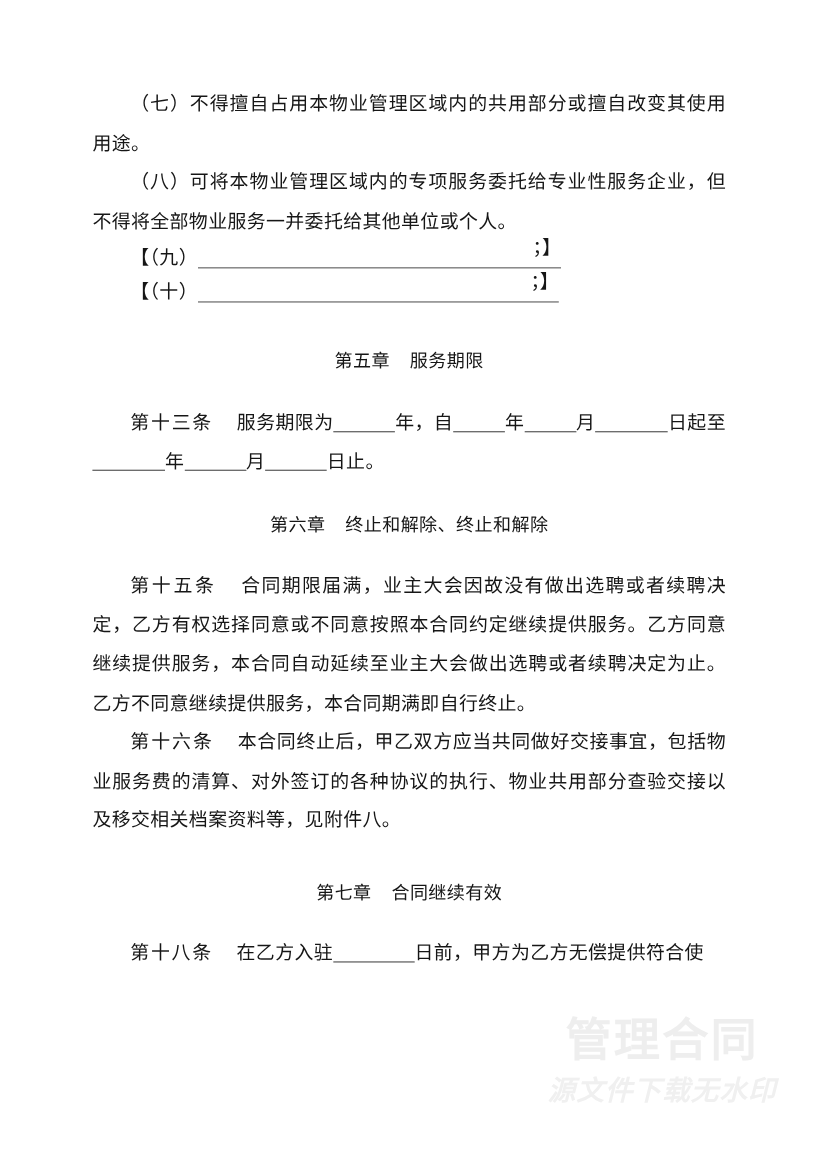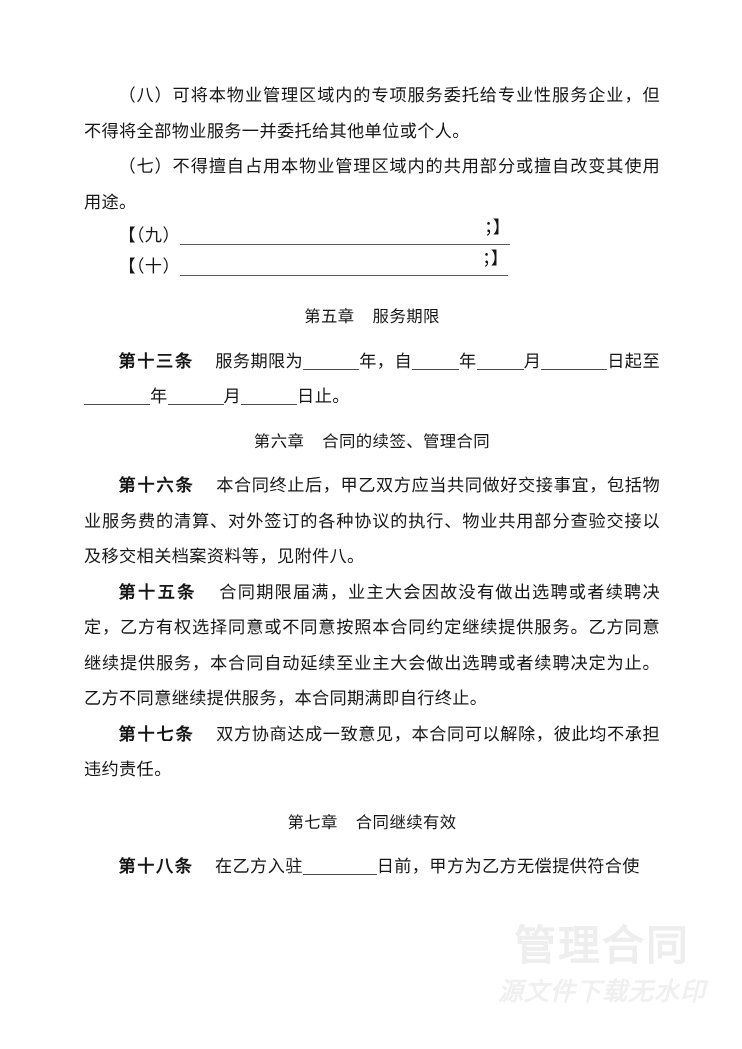--- a/index.html
+++ b/index.html
@@ -42,36 +42,36 @@
   }
   .para.indent {
     text-indent: 2em;
   }
 
   
   .chapter {
     font-size: 16.4px;
     line-height: 35.5px;
     text-align: center;
-    margin: 0;
+    margin: 12px;
     letter-spacing: 0.4px;
     color: #161616;
   }
   .chapter .gap {
     display: inline-block;
     width: 1.1em;
   }
 
   
   .sp-sm { height: 9px; }
   .sp-md { height: 17px; }
 
   
   .art-label {
-    font-weight: bold;
+    font-weight: normal;
     letter-spacing: 1.6px;
   }
   .art-gap {
     display: inline-block;
     width: 1.25em;
   }
 
   
   .blank {
     display: inline-block;
@@ -142,23 +142,23 @@
     margin-top: 4px;
   }
 </style>
 </head>
 <body>
 
 <div class="page">
 
   <div class="content">
 
+    <p class="para indent">（七）不得擅自占用本物业管理区域内的共用部分或擅自改变其使用用途。</p>
+
     <p class="para indent">（八）可将本物业管理区域内的专项服务委托给专业性服务企业，但不得将全部物业服务一并委托给其他单位或个人。</p>
-
-    <p class="para indent">（七）不得擅自占用本物业管理区域内的共用部分或擅自改变其使用用途。</p>
 
     <p class="bracket-row">
       <span>【（九）</span><span class="long-blank lb9"><span class="tail">；】</span></span>
     </p>
 
     <p class="bracket-row">
       <span>【（十）</span><span class="long-blank lb10"><span class="tail">；】</span></span>
     </p>
 
 
@@ -170,37 +170,34 @@
 
     <div class="sp-sm"></div>
 
     <p class="para indent">
       <span class="art-label">第十三条</span><span class="art-gap"></span><span>服务期限为</span><span class="blank b-m"></span><span>年，自</span><span class="blank b-s"></span><span>年</span><span class="blank b-s"></span><span>月</span><span class="blank b-l"></span><span>日起至</span><span class="blank b-l"></span><span>年</span><span class="blank b-m"></span><span>月</span><span class="blank b-m"></span><span>日止。</span>
     </p>
 
     <div class="sp-sm"></div>
 
     <p class="chapter">
-      <span>第六章</span><span class="gap"></span><span>合同的续签、管理合同</span>
-    </p>
-
-    <div class="sp-sm"></div>
-
+      <span>第六章</span><span class="gap"></span><span>终止和解除、终止和解除</span>
+    </p>
+
+    <div class="sp-sm"></div>
+
+
+    <p class="para indent">
+      <span class="art-label">第十五条</span><span class="art-gap"></span><span>合同期限届满，业主大会因故没有做出选聘或者续聘决定，乙方有权选择同意或不同意按照本合同约定继续提供服务。乙方同意继续提供服务，本合同自动延续至业主大会做出选聘或者续聘决定为止。乙方不同意继续提供服务，本合同期满即自行终止。</span>
+    </p>
 
     <p class="para indent">
       <span class="art-label">第十六条</span><span class="art-gap"></span><span>本合同终止后，甲乙双方应当共同做好交接事宜，包括物业服务费的清算、对外签订的各种协议的执行、物业共用部分查验交接以及移交相关档案资料等，见附件八。</span>
     </p>
 
-    <p class="para indent">
-      <span class="art-label">第十五条</span><span class="art-gap"></span><span>合同期限届满，业主大会因故没有做出选聘或者续聘决定，乙方有权选择同意或不同意按照本合同约定继续提供服务。乙方同意继续提供服务，本合同自动延续至业主大会做出选聘或者续聘决定为止。乙方不同意继续提供服务，本合同期满即自行终止。</span>
-    </p>
-
-    <p class="para indent">
-      <span class="art-label">第十七条</span><span class="art-gap"></span><span>双方协商达成一致意见，本合同可以解除，彼此均不承担违约责任。</span>
-    </p>
 
     <div class="sp-md"></div>
 
     <p class="chapter">
       <span>第七章</span><span class="gap"></span><span>合同继续有效</span>
     </p>
 
     <div class="sp-sm"></div>
 
     <p class="para indent">

